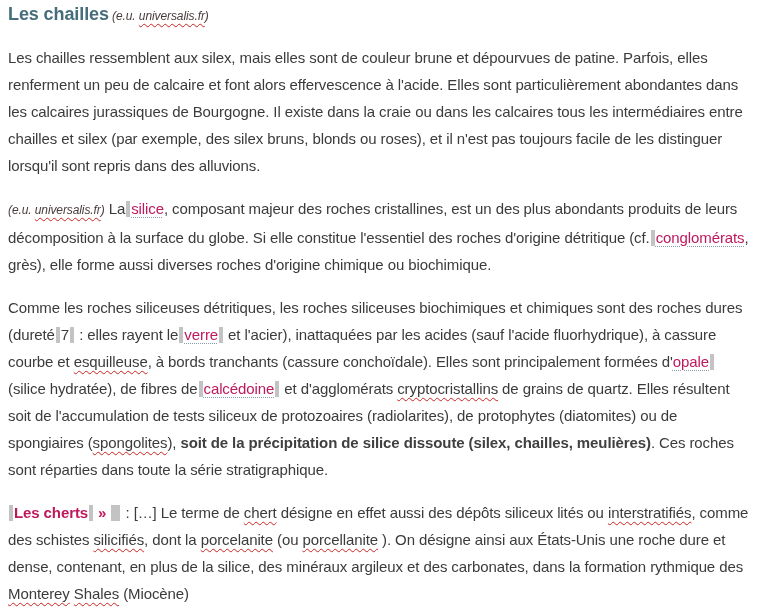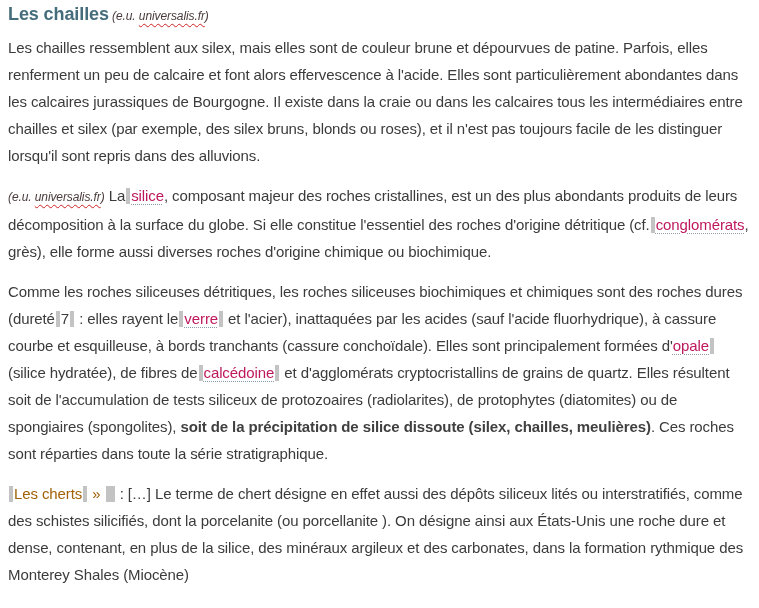--- a/index.html
+++ b/index.html
@@ -19,21 +19,21 @@
     font-size: 15px;
     line-height: 27px;
     color: #3b3b3b;
     letter-spacing: -0.1px;
   }
   .heading-row {
     margin: 0 0 6px 0;
     line-height: 24px;
   }
   .para {
-    margin: 0 0 13px 0;
+    margin: 16px 0 13px 0;
   }
   
   .seg-t {                       
     font-size: 18px;
     font-weight: bold;
     color: #456d7c;
   }
   .seg-i {                       
     font-size: 12px;
     font-style: italic;
@@ -57,28 +57,29 @@
   .seg-l {                       
     color: #be185d;
     text-decoration: underline;
     text-decoration-style: dotted;
     text-decoration-color: #8a9baa;
     text-decoration-thickness: 1px;
     text-underline-offset: 3px;
     cursor: pointer;
   }
   .seg-sp {                      
+    text-decoration: underline;
     text-decoration-style: wavy;
     text-decoration-color: #cc2222;
     text-decoration-thickness: 1px;
     text-underline-offset: 3px;
   }
   .seg-hd {                      
-    font-weight: normal;
-    color: #a16207;
+    font-weight: bold;
+    color: #be185d;
   }
   .seg-bar {                     
     display: inline-block;
     width: 4px;
     height: 16px;
     background: #c3c3c3;
     vertical-align: -3px;
     margin: 0 1px;
   }
   .seg-blk {                     

